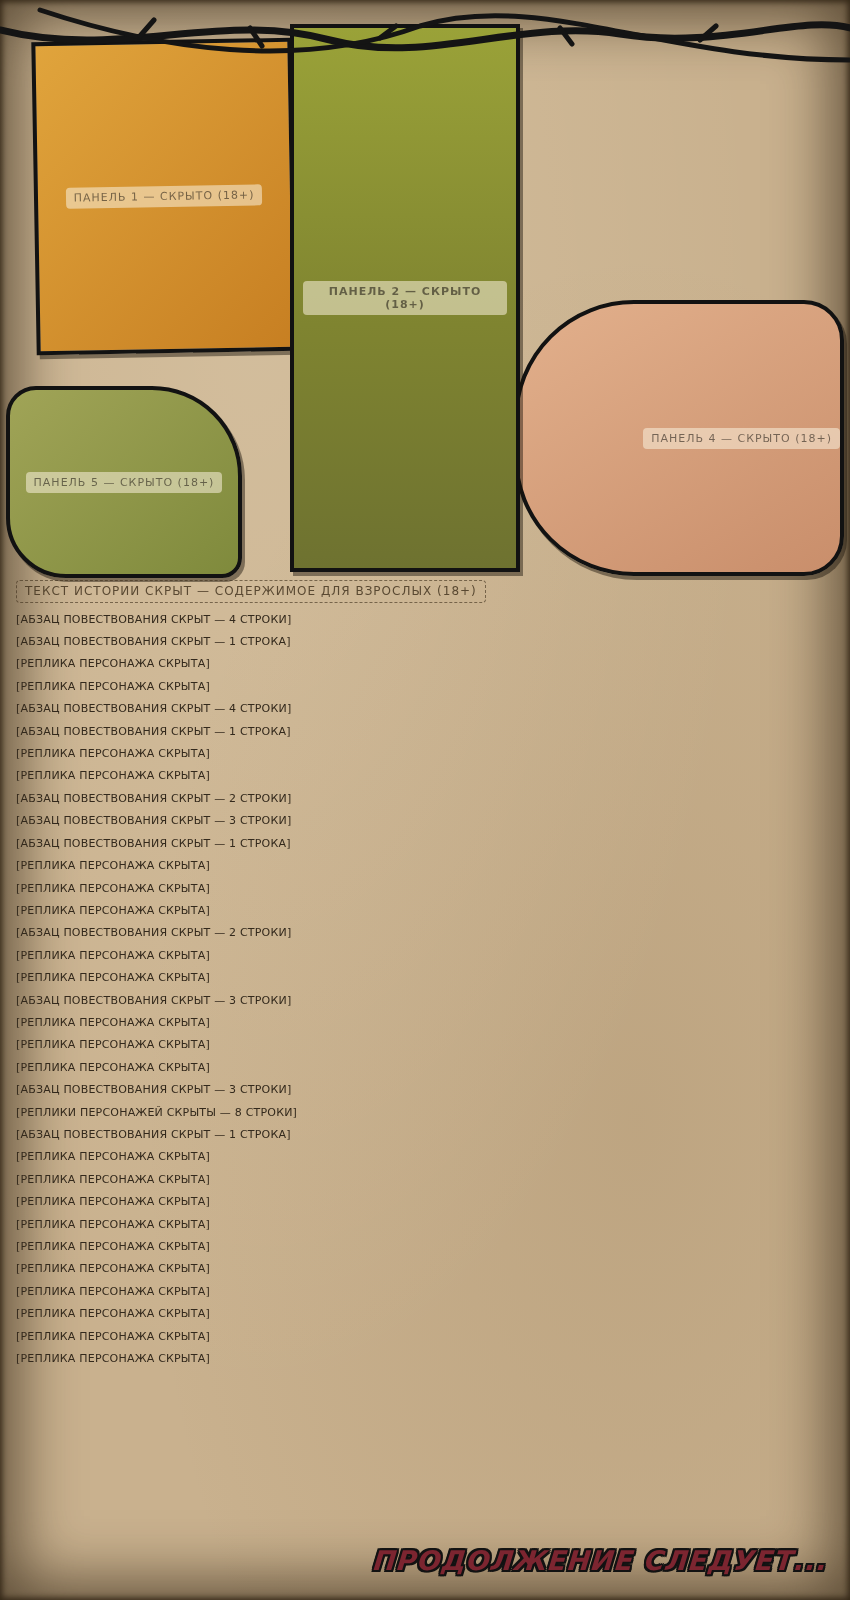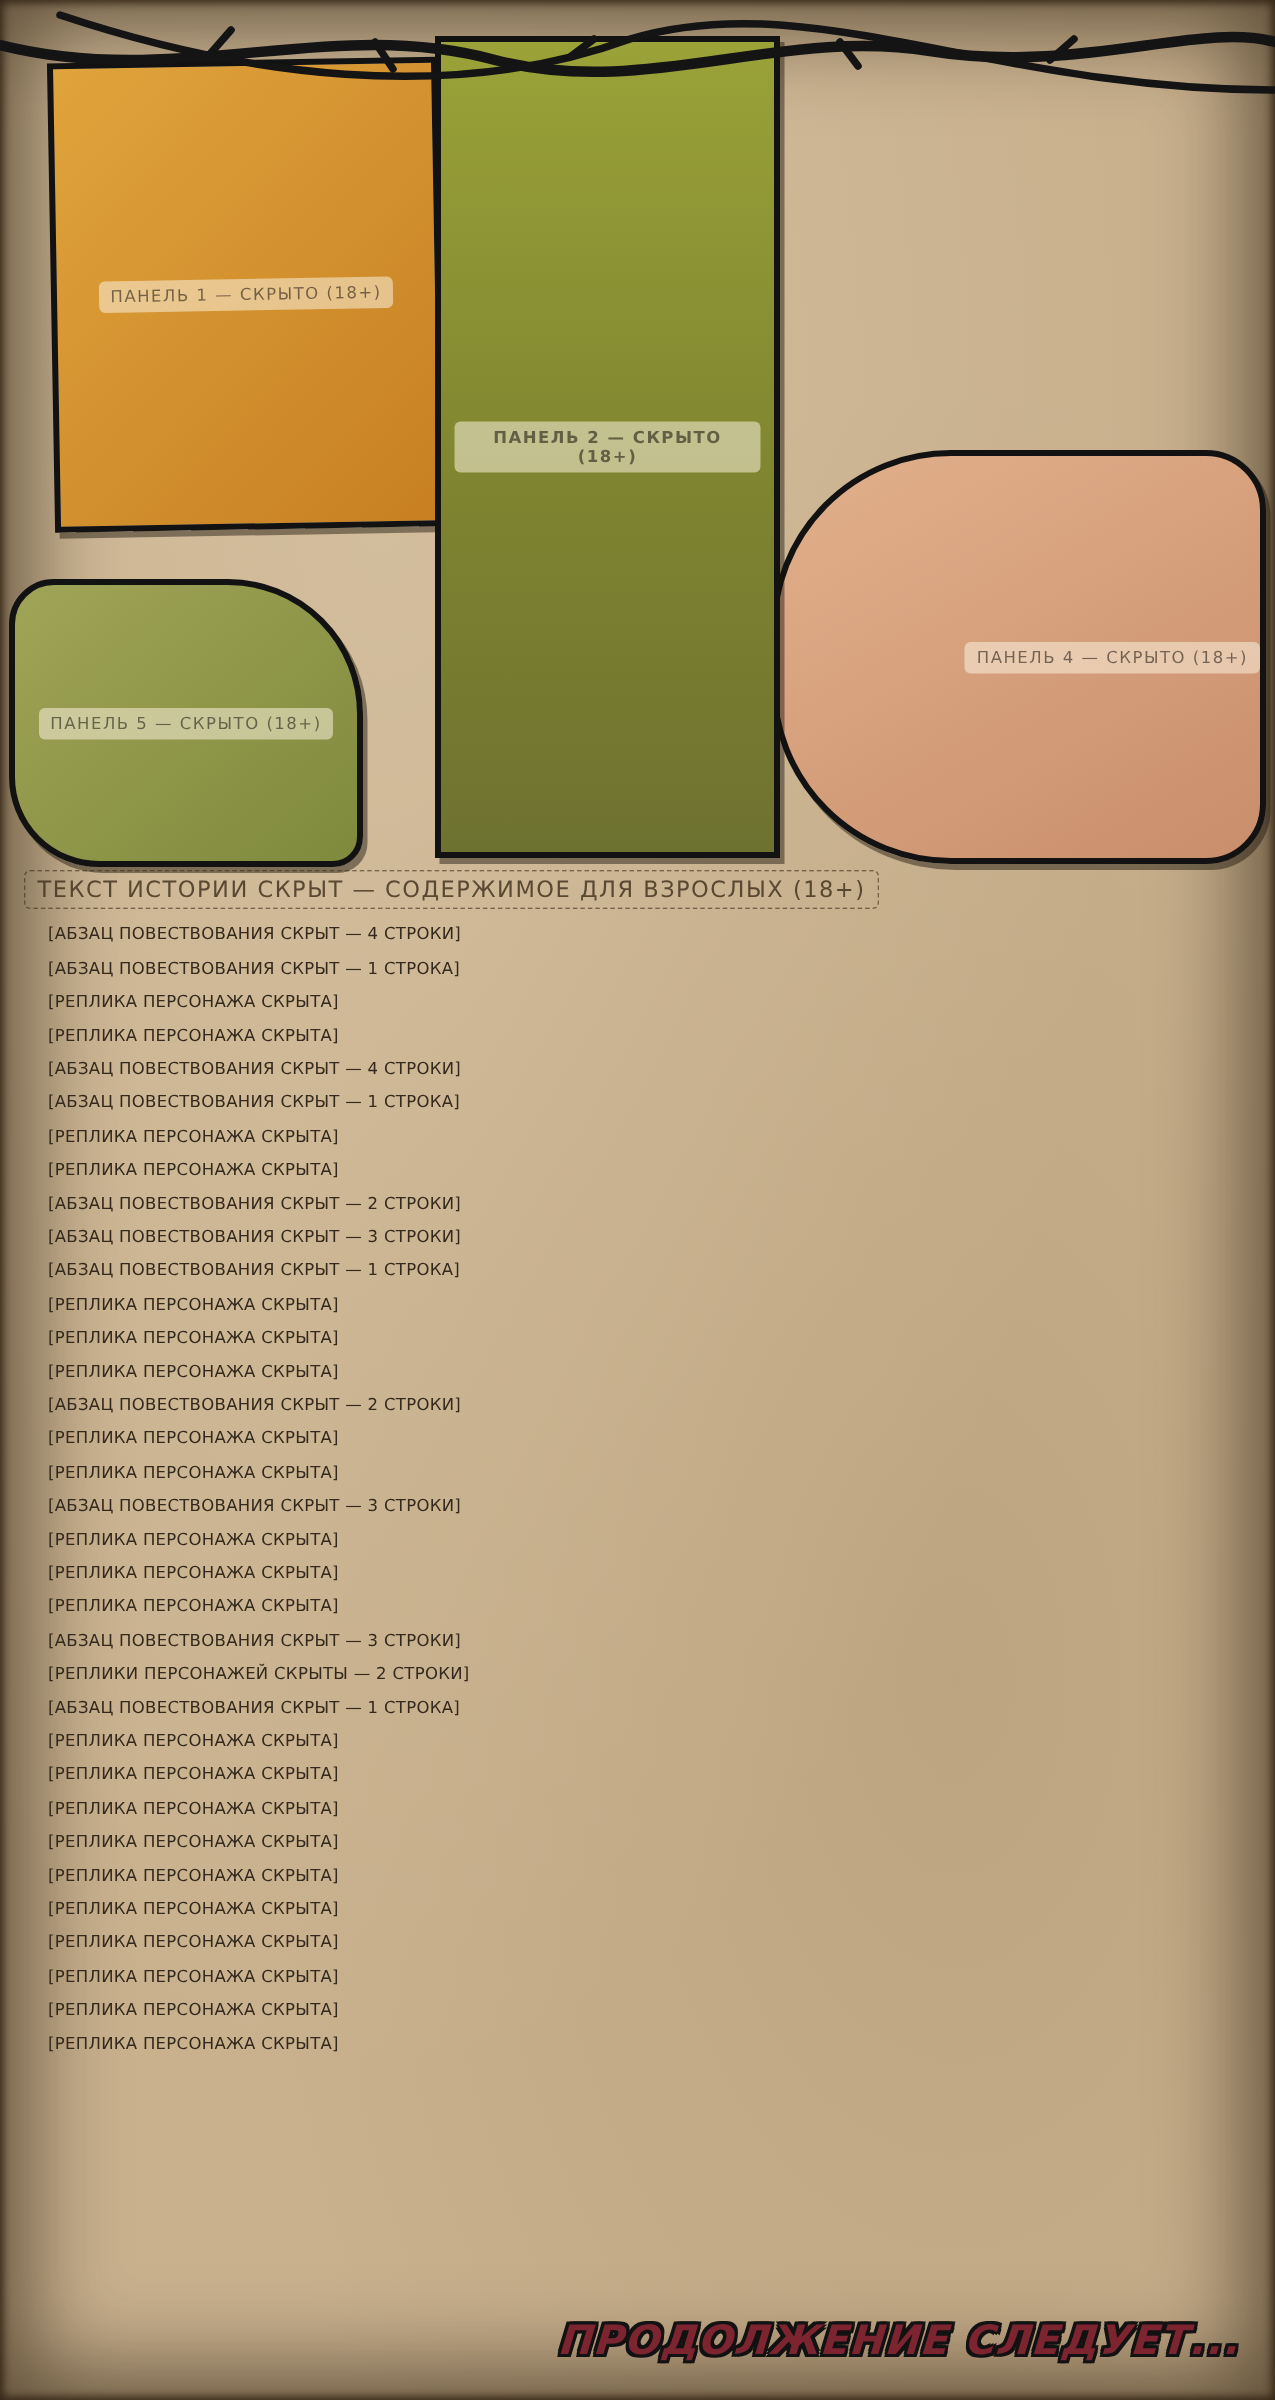--- a/index.html
+++ b/index.html
@@ -27,25 +27,25 @@
   .panel-mid    {left:290px; top:24px;  width:222px; height:540px; background:linear-gradient(180deg,#9aa238 0%, #7f8430 55%, #6e7230 100%);font-weight:bold;}
   .panel-tr     {left:514px; top:8px;   width:322px; height:364px; background:linear-gradient(160deg,#7d4a5c 0%, #6a3c4e 60%, #8a5a4a 100%); border-radius:46px;}
   .panel-br     {left:514px; top:300px; width:322px; height:268px; background:linear-gradient(150deg,#e2b08c,#c98e6b); border-radius:120px 40px 40px 120px;justify-content:flex-end;}
   .panel-bl     {left:6px;   top:386px; width:228px; height:184px; background:linear-gradient(140deg,#a0a457,#7f8a3c); border-radius:30px 90px 20px 60px;}
   .vines{position:absolute;left:0;top:0;width:850px;height:160px;pointer-events:none;}
   
   .text-area{
     position:absolute;left:16px;top:580px;width:820px;height:930px;
     color:#33291c;font-size:11px;line-height:1.22;letter-spacing:.2px;
   }
-  .story-line{margin:0 0 9px 16px;white-space:pre-wrap;}
+  .story-line{margin:0 0 9px 0;white-space:pre-wrap;}
   .story-line.dialogue{font-weight:normal;}
   .redaction-banner{
     display:inline-block;margin-bottom:10px;padding:3px 8px;border:1px dashed rgba(60,45,25,.6);
-    border-radius:4px;color:rgba(60,45,25,.8);font-size:15px;letter-spacing:1px;
+    border-radius:4px;color:rgba(60,45,25,.8);font-size:12px;letter-spacing:1px;
   }
   
   .footer-logo{
     position:absolute;right:22px;bottom:24px;
     font-family:"DejaVu Sans", sans-serif;font-weight:bold;font-style:italic;
     font-size:27px;letter-spacing:1px;color:#7c2530;transform:skewX(-6deg);
     text-shadow:
       -2px -2px 0 #121212, 2px -2px 0 #121212,
       -2px  2px 0 #121212, 2px  2px 0 #121212,
       -2px  0   0 #121212, 2px  0   0 #121212,
@@ -96,21 +96,21 @@
         <div class="story-line dialogue">[РЕПЛИКА ПЕРСОНАЖА СКРЫТА]</div>
         <div class="story-line dialogue">[РЕПЛИКА ПЕРСОНАЖА СКРЫТА]</div>
         <div class="story-line narration">[АБЗАЦ ПОВЕСТВОВАНИЯ СКРЫТ — 2 СТРОКИ]</div>
         <div class="story-line dialogue">[РЕПЛИКА ПЕРСОНАЖА СКРЫТА]</div>
         <div class="story-line dialogue">[РЕПЛИКА ПЕРСОНАЖА СКРЫТА]</div>
         <div class="story-line narration">[АБЗАЦ ПОВЕСТВОВАНИЯ СКРЫТ — 3 СТРОКИ]</div>
         <div class="story-line dialogue">[РЕПЛИКА ПЕРСОНАЖА СКРЫТА]</div>
         <div class="story-line dialogue">[РЕПЛИКА ПЕРСОНАЖА СКРЫТА]</div>
         <div class="story-line dialogue">[РЕПЛИКА ПЕРСОНАЖА СКРЫТА]</div>
         <div class="story-line narration">[АБЗАЦ ПОВЕСТВОВАНИЯ СКРЫТ — 3 СТРОКИ]</div>
-        <div class="story-line dialogue">[РЕПЛИКИ ПЕРСОНАЖЕЙ СКРЫТЫ — 2 СТРОКИ]</div>
+        <div class="story-line dialogue">[РЕПЛИКИ ПЕРСОНАЖЕЙ СКРЫТЫ — 8 СТРОКИ]</div>
         <div class="story-line narration">[АБЗАЦ ПОВЕСТВОВАНИЯ СКРЫТ — 1 СТРОКА]</div>
         <div class="story-line dialogue">[РЕПЛИКА ПЕРСОНАЖА СКРЫТА]</div>
         <div class="story-line dialogue">[РЕПЛИКА ПЕРСОНАЖА СКРЫТА]</div>
         <div class="story-line dialogue">[РЕПЛИКА ПЕРСОНАЖА СКРЫТА]</div>
         <div class="story-line dialogue">[РЕПЛИКА ПЕРСОНАЖА СКРЫТА]</div>
         <div class="story-line dialogue">[РЕПЛИКА ПЕРСОНАЖА СКРЫТА]</div>
         <div class="story-line dialogue">[РЕПЛИКА ПЕРСОНАЖА СКРЫТА]</div>
         <div class="story-line dialogue">[РЕПЛИКА ПЕРСОНАЖА СКРЫТА]</div>
         <div class="story-line dialogue">[РЕПЛИКА ПЕРСОНАЖА СКРЫТА]</div>
         <div class="story-line dialogue">[РЕПЛИКА ПЕРСОНАЖА СКРЫТА]</div>

